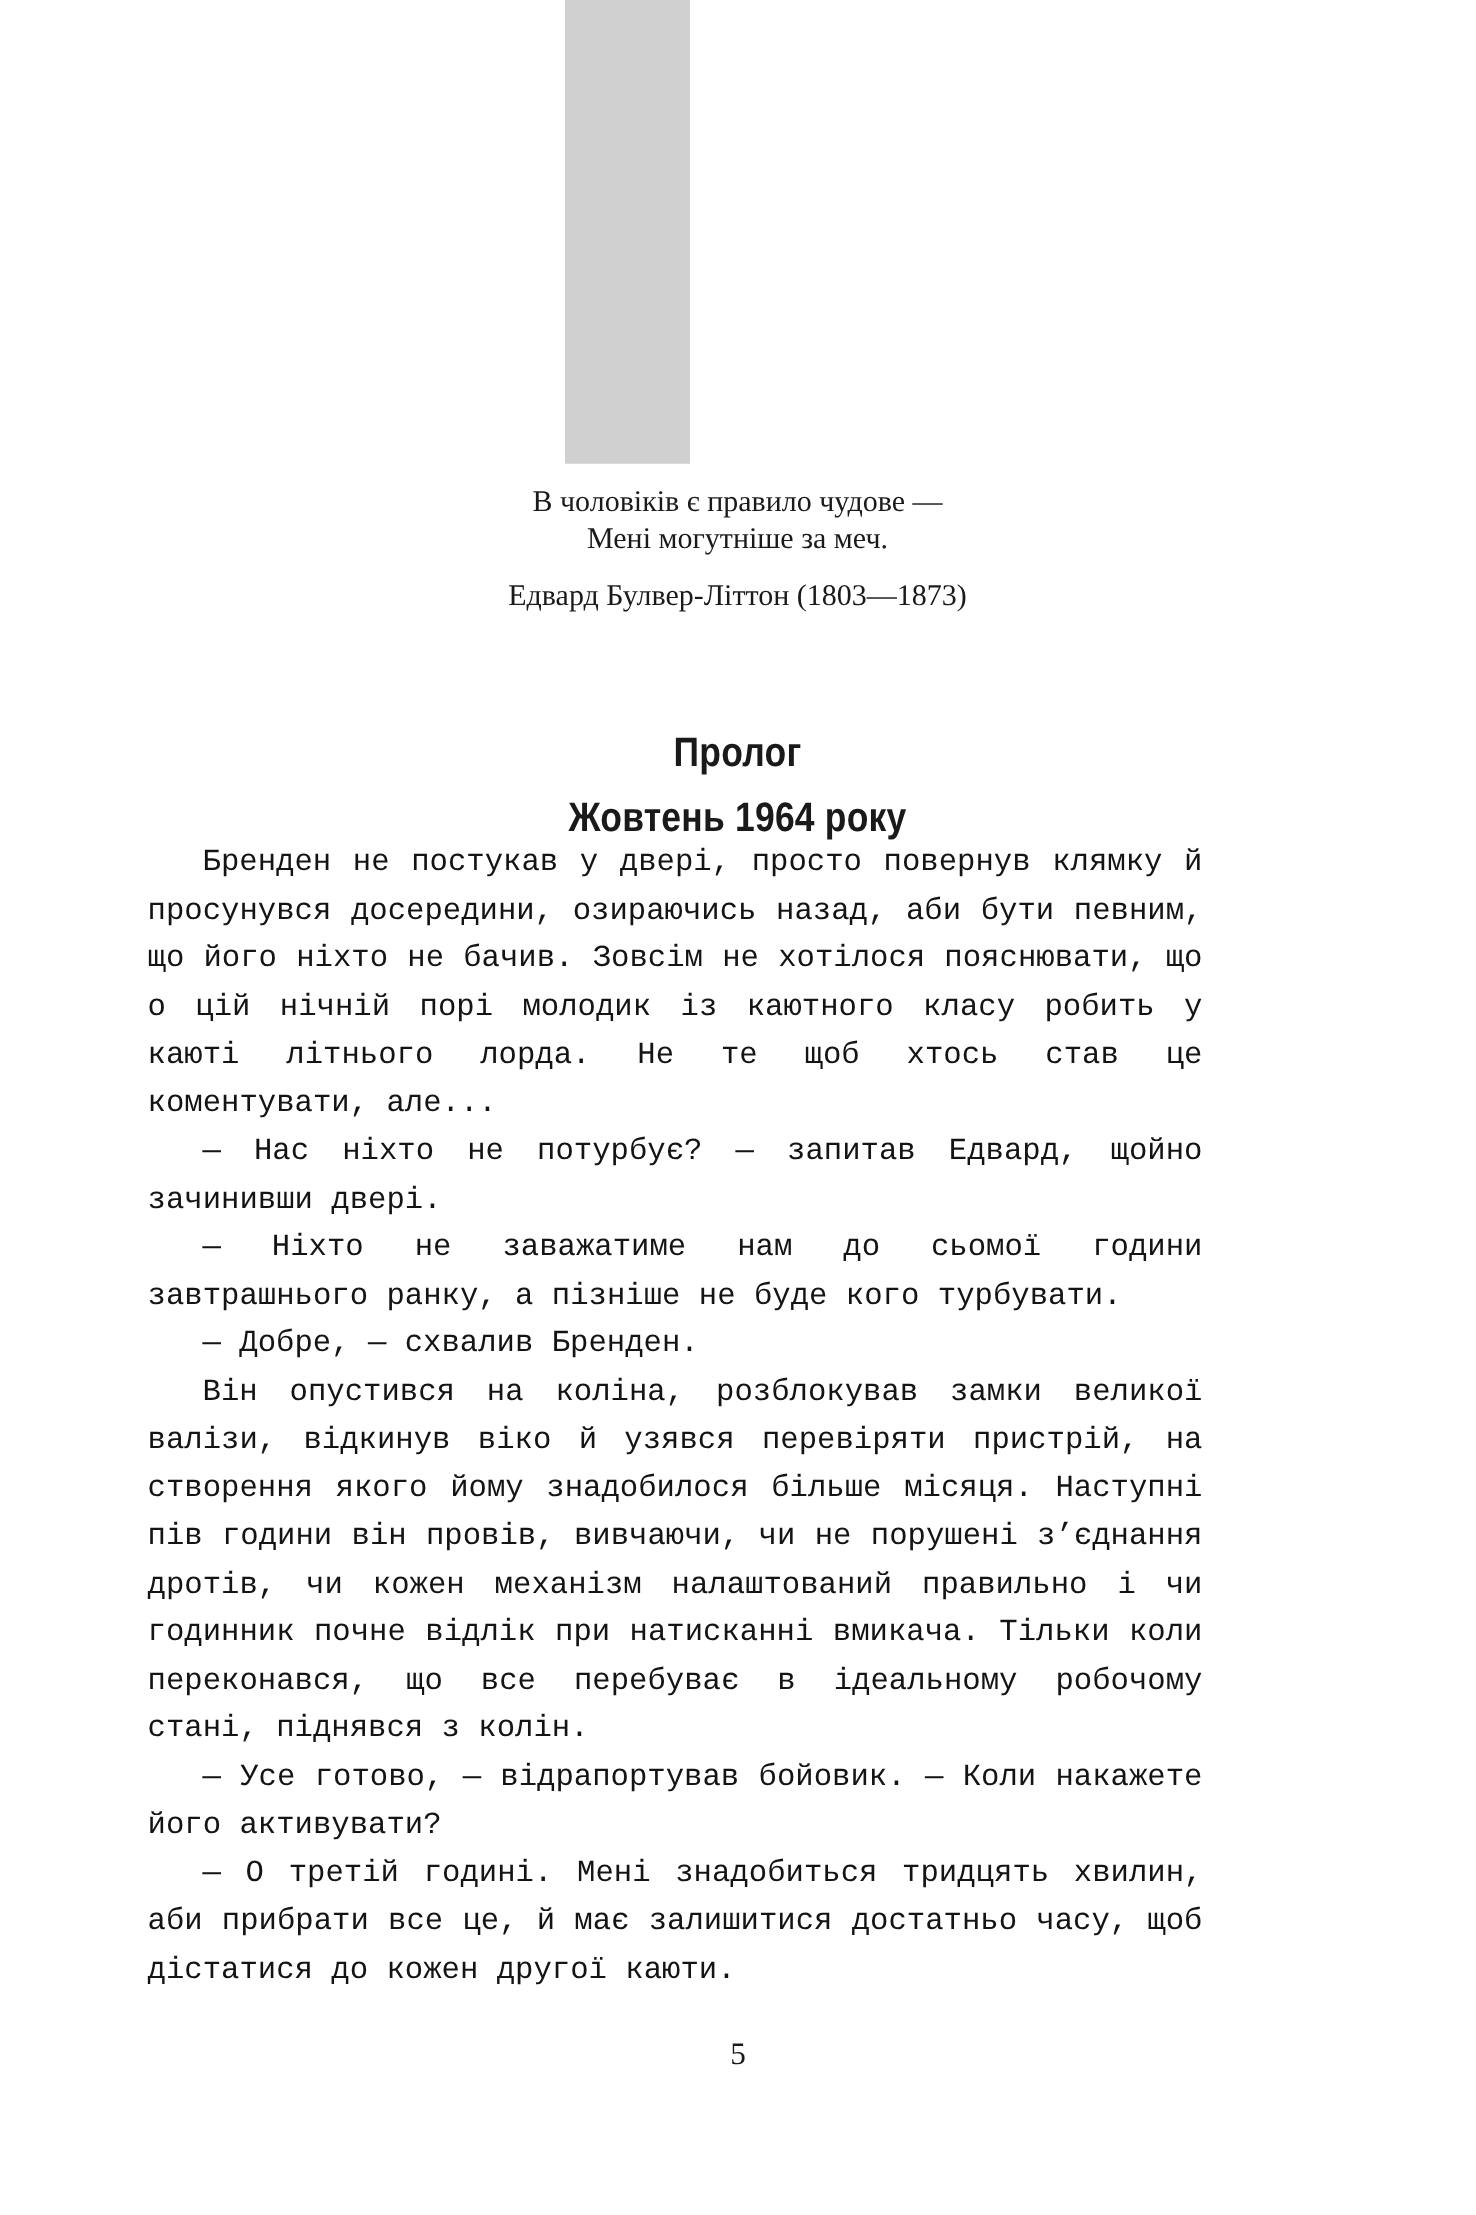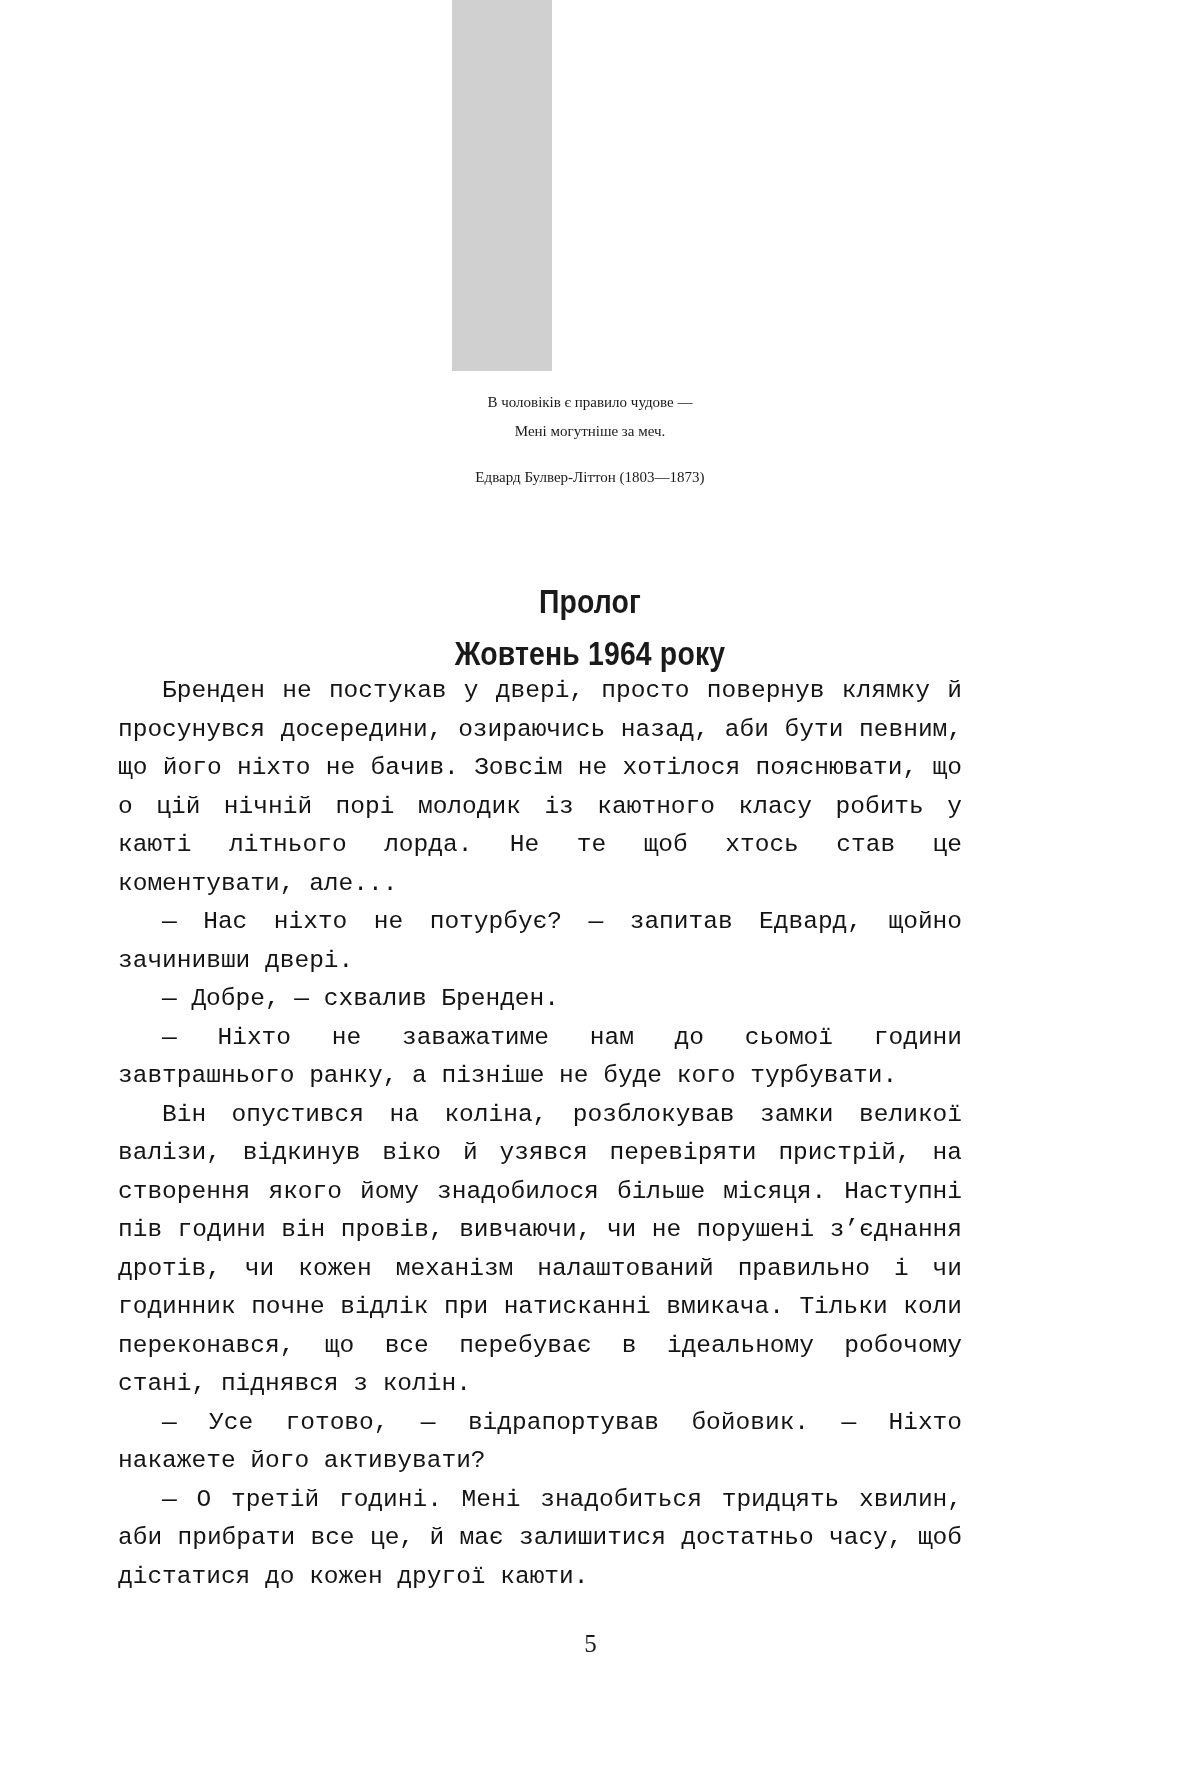--- a/index.html
+++ b/index.html
@@ -29,21 +29,21 @@
   }
 
   
   .epigraph {
     position: absolute;
     left: 120px;
     top: 388px;
     width: 940px;
     text-align: center;
     font-family: "Liberation Serif", "DejaVu Serif", serif;
-    font-size: 15px;
+    font-size: 24px;
     line-height: 29px;
     color: #1a1a1a;
   }
   .epigraph-line {
     display: block;
     white-space: pre-wrap;
   }
   .epigraph-attr {
     display: block;
     margin-top: 17px;
@@ -124,22 +124,22 @@
   </div>
 
   <div class="headings">
     <div class="heading-main">Пролог</div>
     <div class="heading-sub">Жовтень 1964 року</div>
   </div>
 
   <div class="body-col">
     <p>Бренден не постукав у двері, просто повернув клямку й просунувся досередини, озираючись назад, аби бути певним, що його ніхто не бачив. Зовсім не хотілося пояснювати, що о цій нічній порі молодик із каютного класу робить у каюті літнього лорда. Не те щоб хтось став це коментувати, але...</p>
     <p>— Нас ніхто не потурбує? — запитав Едвард, щойно зачинивши двері.</p>
+    <p>— Ніхто не заважатиме нам до сьомої години завтрашнього ранку, а пізніше не буде кого турбувати.</p>
     <p>— Добре, — схвалив Бренден.</p>
-    <p>— Ніхто не заважатиме нам до сьомої години завтрашнього ранку, а пізніше не буде кого турбувати.</p>
     <p>Він опустився на коліна, розблокував замки великої валізи, відкинув віко й узявся перевіряти пристрій, на створення якого йому знадобилося більше місяця. Наступні пів години він провів, вивчаючи, чи не порушені з’єднання дротів, чи кожен механізм налаштований правильно і чи годинник почне відлік при натисканні вмикача. Тільки коли переконався, що все перебуває в ідеальному робочому стані, піднявся з колін.</p>
-    <p>— Усе готово, — відрапортував бойовик. — Ніхто накажете його активувати?</p>
+    <p>— Усе готово, — відрапортував бойовик. — Коли накажете його активувати?</p>
     <p>— О третій годині. Мені знадобиться тридцять хвилин, аби прибрати все це, й має залишитися достатньо часу, щоб дістатися до кожен другої каюти.</p>
   </div>
 
   <div class="folio">5</div>
 
 </div>
 
 </body></html>

